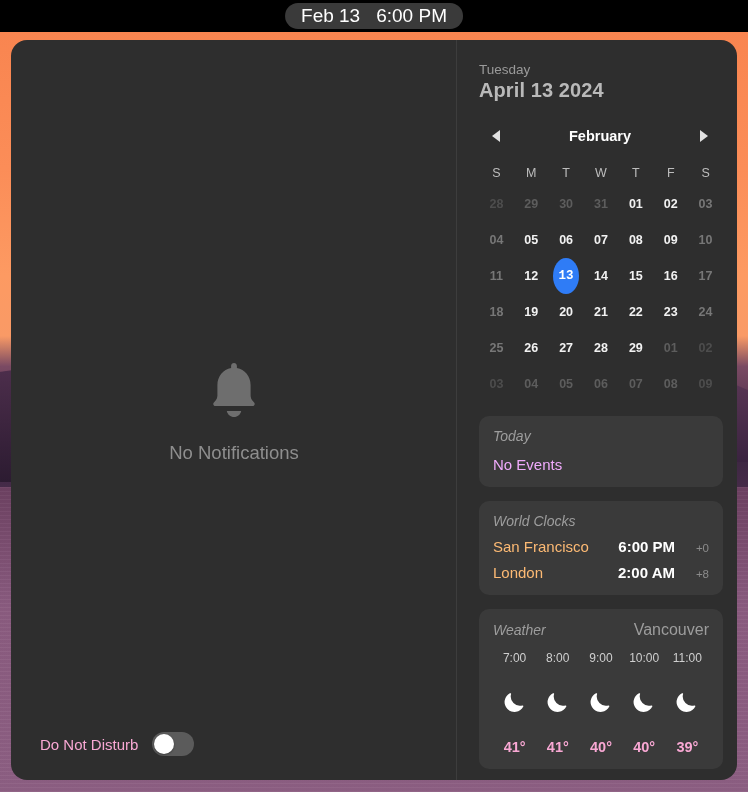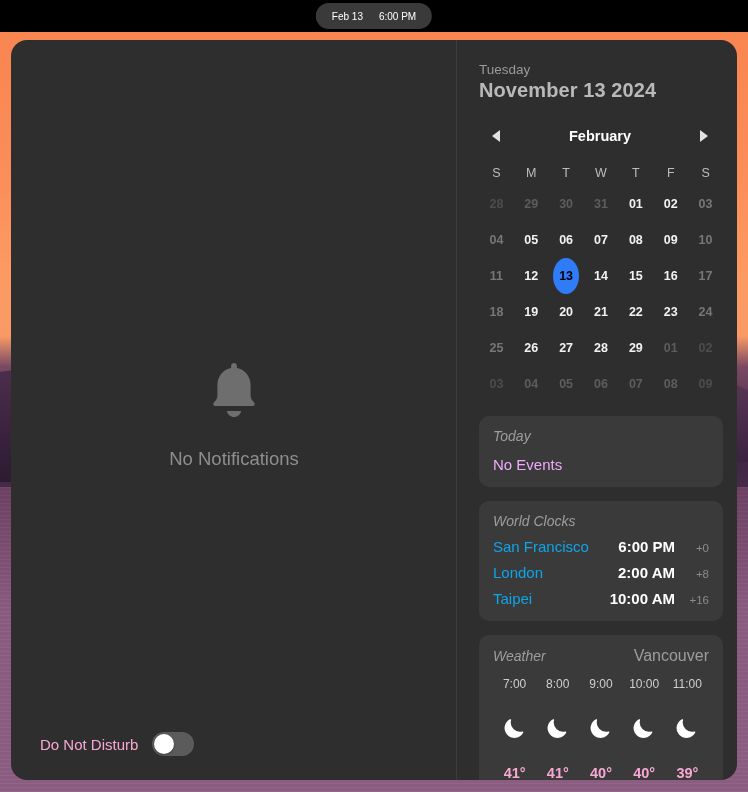--- a/index.html
+++ b/index.html
@@ -53,40 +53,40 @@
   }
 
   
   .menubar{
     position:absolute; left:0; top:0; width:748px; height:32px;
     background:#000; z-index:5;
   }
   .clock-pill{
     position:absolute; left:50%; top:3px; transform:translateX(-50%);
     height:26px; padding:0 16px; border-radius:13px;
-    background:#3a3a3a; color:#fff; font-size:10px;
+    background:#3a3a3a; color:#fff; font-size:19px;
     display:flex; align-items:center; gap:16px; white-space:nowrap;
   }
 
   
   .nc-panel{
     position:absolute; left:11px; top:40px; width:726px; height:740px;
     background:#2e2e2e; border-radius:16px; display:flex; z-index:4;
     overflow:hidden;
   }
 
   
   .nc-left{ position:relative; width:446px; height:100%; }
   .nc-divider{
     position:absolute; right:0; top:0; width:1px; height:100%;
     background:#3d3d3d;
   }
   .empty-wrap{
     position:absolute; left:0; right:0; top:320px;
-    display:flex; flex-direction:column; align-items:center; gap:28px;
+    display:flex; flex-direction:column; align-items:center; gap:22px;
   }
   .bell{ position:relative; width:56px; height:60px; }
   .bell svg{ display:block; }
   .empty-text{ color:#8e8e8e; font-size:18.5px; }
 
   .dnd-row{
     position:absolute; left:29px; bottom:24px;
     display:flex; align-items:center; gap:14px;
   }
   .dnd-label{ color:#f9a8d4; font-size:15px; }
@@ -129,35 +129,35 @@
     display:flex; align-items:center; justify-content:center;
   }
   .cal-grid .day{
     width:26px; height:36px; font-size:12.5px; font-weight:bold;
     display:flex; align-items:center; justify-content:center;
     color:#f2f2f2; border-radius:50%; cursor:pointer;
   }
   .cal-grid .day.weekend{ color:#777; }
   .cal-grid .day.other{ color:#5d5d5d; }
   .cal-grid .day.other.weekend{ color:#4d4d4d; }
-  .cal-grid .day.sel{ background:#2f7cf6; color:#000000; }
+  .cal-grid .day.sel{ background:#2f7cf6; color:#ffffff;font-family:Liberation Mono, monospace; }
 
   .card{
     margin-top:14px; background:#3a3a3a; border-radius:10px;
     padding:12px 14px 14px 14px;
   }
   .card-title{ color:#9d9d9d; font-size:14px;font-style:italic; }
   .card-title-row{ display:flex; justify-content:space-between; align-items:baseline; }
   .card-sub{ color:#9d9d9d; font-size:16px; }
   .card-body{ color:#f0abfc; font-size:15px; margin-top:12px; }
 
   .clock-row{
     display:flex; align-items:baseline; margin-top:9px;
   }
-  .clock-city{ color:#0ea5e9; font-size:15px; flex:1; }
+  .clock-city{ color:#fdba74; font-size:15px; flex:1; }
   .clock-time{ color:#fff; font-size:15px; font-weight:bold; text-align:right; }
   .clock-off{ color:#8b8b8b; font-size:11.5px; width:34px; text-align:right; }
 
   .wx-grid{
     display:grid; grid-template-columns:repeat(5,1fr);
     margin-top:12px; justify-items:center; row-gap:23px;
   }
   .wx-time{ color:#cfcfcf; font-size:12px; }
   .wx-icon{ width:28px; height:28px; display:flex; align-items:center; justify-content:center; }
   .wx-temp{ color:#f9a8d4; font-size:14.5px; font-weight:bold; }
@@ -200,21 +200,21 @@
         <span class="toggle">
           <span class="knob"></span>
         </span>
       </div>
     </div>
 
     <div class="nc-right">
 
       <div>
         <div class="cal-weekday">Tuesday</div>
-        <div class="cal-fulldate">November 13 2024</div>
+        <div class="cal-fulldate">April 13 2024</div>
 
         <div class="cal-nav">
           <span class="arrow">
               <span class="tri-l"></span>
             </span>
           <span class="cal-month">February</span>
           <span class="arrow">
               <span class="tri-r"></span>
             </span>
         </div>
@@ -283,25 +283,20 @@
             <div class="clock-row">
               <span class="clock-city">San Francisco</span>
               <span class="clock-time">6:00 PM</span>
               <span class="clock-off">+0</span>
             </div>
             <div class="clock-row">
               <span class="clock-city">London</span>
               <span class="clock-time">2:00 AM</span>
               <span class="clock-off">+8</span>
             </div>
-            <div class="clock-row">
-              <span class="clock-city">Taipei</span>
-              <span class="clock-time">10:00 AM</span>
-              <span class="clock-off">+16</span>
-            </div>
           </div>
       </div>
 
       <div class="card">
         <div class="card-title-row">
           <span class="card-title">Weather</span>
           <span class="card-sub">Vancouver</span>
         </div>
         <div class="wx-grid" id="wx-grid">
             <div class="wx-time">7:00</div>

